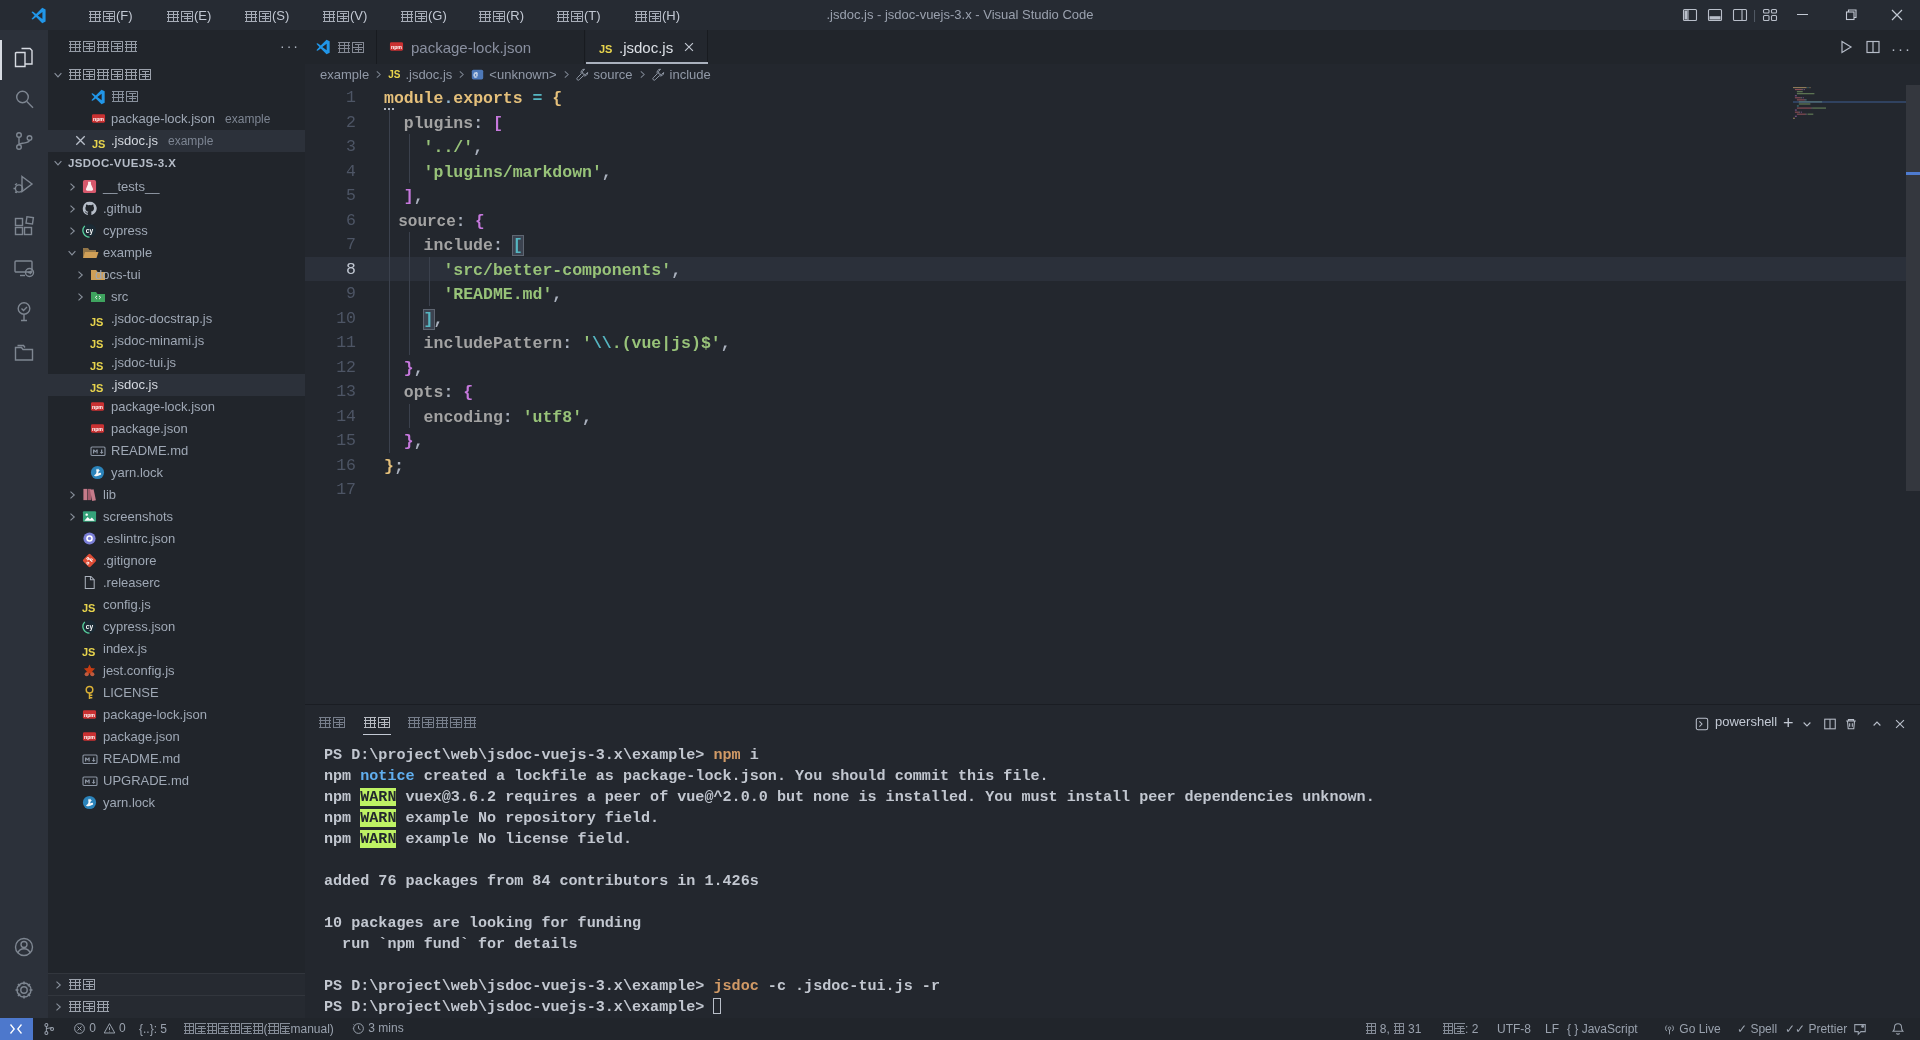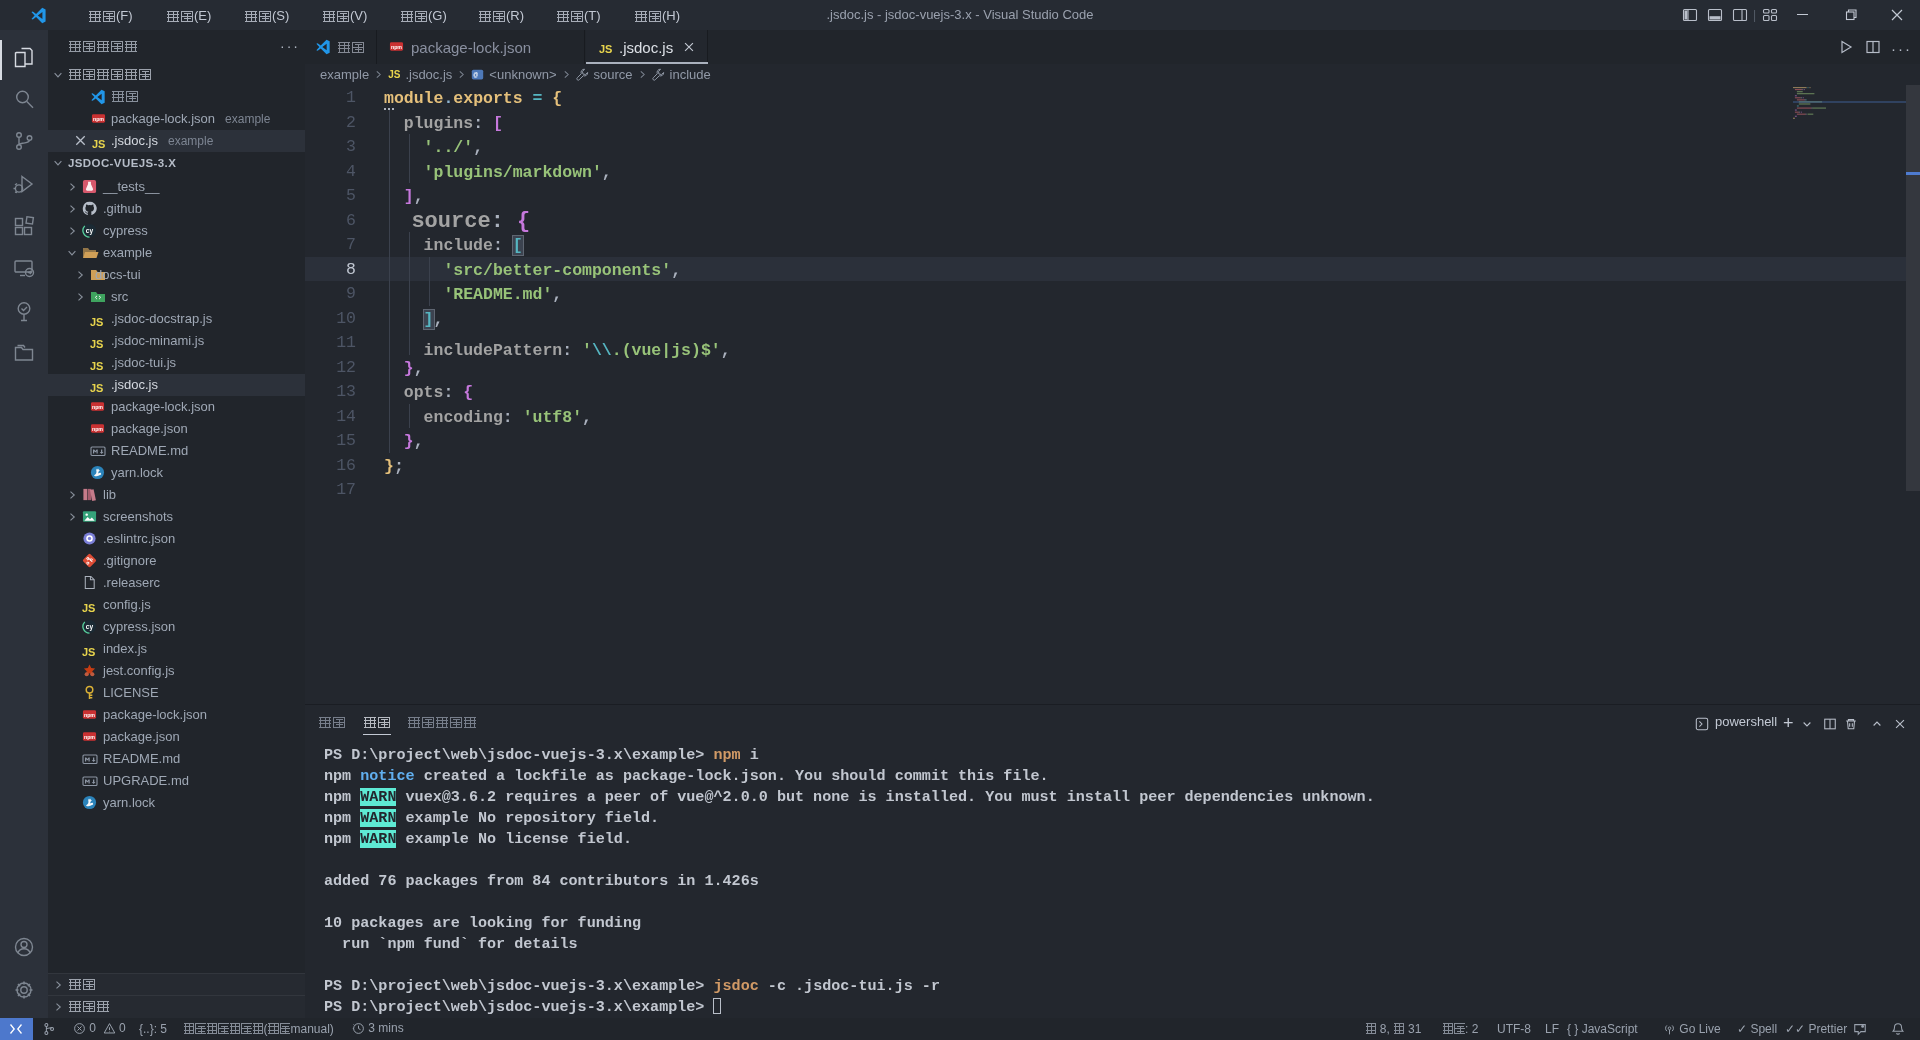--- a/index.html
+++ b/index.html
@@ -31,21 +31,21 @@
 .sel .lb{color:#d5d9e0}
 .chev{position:absolute;top:5px;width:12px;height:12px;opacity:.85}
 .dim{color:#7d8592;font-size:12px}
 
 .red{color:#a3a3a3}.grn{color:#98c379}.gld{color:#e5c07b}.pur{color:#c678dd}
 .cyn{color:#56b6c2}.wht{color:#abb2bf}
 .cl{position:absolute;left:0;white-space:pre;font-weight:bold}
 .ln{position:absolute;width:26px;text-align:right;color:#4d5565;font-size:16.5px;font-family:"Liberation Mono",monospace}
 .tl{position:absolute;left:19px;white-space:pre;font:bold 15.1px/21px "Liberation Mono",monospace;color:#c2c7d0}
 .org{color:#d19a66}.blu{color:#61afef}
-.warn{background:#5eead4;color:#23272e}
+.warn{background:#bef264;color:#23272e}
 .sb{font-size:12px;color:#9aa2ae;white-space:nowrap}
 .sb .c{width:10.5px;height:11px;margin:0 .5px}
 div>svg{display:block}
 </style></head><body>
 <div class="a" style="left:0;top:0;width:1920px;height:30px;background:#262b33">
 <div class="a" style="left:30px;top:7px">
       <svg width="17" height="17" viewBox="0 0 24 24">
         <path fill="#2196e8" d="M17.3 1.2L8.6 9.8 4 6.2 2 7.2l4.5 4.8L2 16.8l2 1 4.6-3.6 8.7 8.6 4.7-2.3V3.5zM17.5 7v10L11 12z"></path>
       </svg>
     </div>
@@ -545,26 +545,26 @@
 <div class="ln" style="top:297.0px;left:25px;color:#4d5565">13</div>
 <div class="ln" style="top:321.5px;left:25px;color:#4d5565">14</div>
 <div class="ln" style="top:346.0px;left:25px;color:#4d5565">15</div>
 <div class="ln" style="top:370.5px;left:25px;color:#4d5565">16</div>
 <div class="ln" style="top:395.0px;left:25px;color:#4d5565">17</div>
 <div class="cl mono" style="left:79px;top:2.0px;font-size:16.5px;line-height:24.5px"><span class="gld">module</span><span style="color:#8fb5d1">.</span><span class="gld">exports</span><span class="wht"> </span><span class="cyn">=</span><span class="wht"> </span><span class="gld">{</span></div>
 <div class="cl mono" style="left:79px;top:26.5px;font-size:16.5px;line-height:24.5px"><span class="red">  plugins</span><span class="wht">: </span><span class="pur">[</span></div>
 <div class="cl mono" style="left:79px;top:51.0px;font-size:16.5px;line-height:24.5px"><span class="grn">    '../'</span><span class="wht">,</span></div>
 <div class="cl mono" style="left:79px;top:75.5px;font-size:16.5px;line-height:24.5px"><span class="grn">    'plugins/markdown'</span><span class="wht">,</span></div>
 <div class="cl mono" style="left:79px;top:100.0px;font-size:16.5px;line-height:24.5px"><span class="pur">  ]</span><span class="wht">,</span></div>
-<div class="cl mono" style="left:80px;top:124.5px;font-size:22px;line-height:24.5px"><span class="red">  source</span><span class="wht">: </span><span class="pur">{</span></div>
+<div class="cl mono" style="left:74px;top:124.5px;font-size:16px;line-height:24.5px"><span class="red">  source</span><span class="wht">: </span><span class="pur">{</span></div>
 <div class="cl mono" style="left:79px;top:149.0px;font-size:16.5px;line-height:24.5px"><span class="red">    include</span><span class="wht">: </span><span class="cyn" style="background:#3c4350;box-shadow:0 0 0 1px #5f6672">[</span></div>
 <div class="cl mono" style="left:79px;top:173.5px;font-size:16.5px;line-height:24.5px"><span class="grn">      'src/better-components'</span><span class="wht">,</span></div>
 <div class="cl mono" style="left:79px;top:198.0px;font-size:16.5px;line-height:24.5px"><span class="grn">      'README.md'</span><span class="wht">,</span></div>
 <div class="cl mono" style="left:79px;top:222.5px;font-size:16.5px;line-height:24.5px"><span class="wht">    </span><span class="cyn" style="background:#3c4350;box-shadow:0 0 0 1px #5f6672">]</span><span class="wht">,</span></div>
-<div class="cl mono" style="left:79px;top:254px;font-size:16.5px;line-height:24.5px"><span class="red">    includePattern</span><span class="wht">: </span><span class="grn">'</span><span class="cyn">\\</span><span class="grn">.(vue|js)$'</span><span class="wht">,</span></div>
+<div class="cl mono" style="left:79px;top:247.0px;font-size:16.5px;line-height:24.5px"><span class="red">    includePattern</span><span class="wht">: </span><span class="grn">'</span><span class="cyn">\\</span><span class="grn">.(vue|js)$'</span><span class="wht">,</span></div>
 <div class="cl mono" style="left:79px;top:271.5px;font-size:16.5px;line-height:24.5px"><span class="pur">  }</span><span class="wht">,</span></div>
 <div class="cl mono" style="left:79px;top:296.0px;font-size:16.5px;line-height:24.5px"><span class="red">  opts</span><span class="wht">: </span><span class="pur">{</span></div>
 <div class="cl mono" style="left:79px;top:320.5px;font-size:16.5px;line-height:24.5px"><span class="red">    encoding</span><span class="wht">: </span><span class="grn">'utf8'</span><span class="wht">,</span></div>
 <div class="cl mono" style="left:79px;top:345.0px;font-size:16.5px;line-height:24.5px"><span class="pur">  }</span><span class="wht">,</span></div>
 <div class="cl mono" style="left:79px;top:369.5px;font-size:16.5px;line-height:24.5px"><span class="gld">}</span><span class="wht">;</span></div>
 <div class="a" style="left:79px;top:22.5px;width:10px;height:2px;background:repeating-linear-gradient(90deg,#aeb4bf 0 2px,transparent 2px 4px)"></div>
 <svg class="a" style="left:1488px;top:2px" width="113" height="40" viewBox="0 0 113 40">
       <rect x="0.0" y="0.0" width="13.6" height="1.15" fill="#e5c07b" opacity=".55"></rect>
       <rect x="14.5" y="0.0" width="1.0" height="1.15" fill="#56b6c2" opacity=".55"></rect>
       <rect x="16.5" y="0.0" width="1.0" height="1.15" fill="#e5c07b" opacity=".55"></rect>

